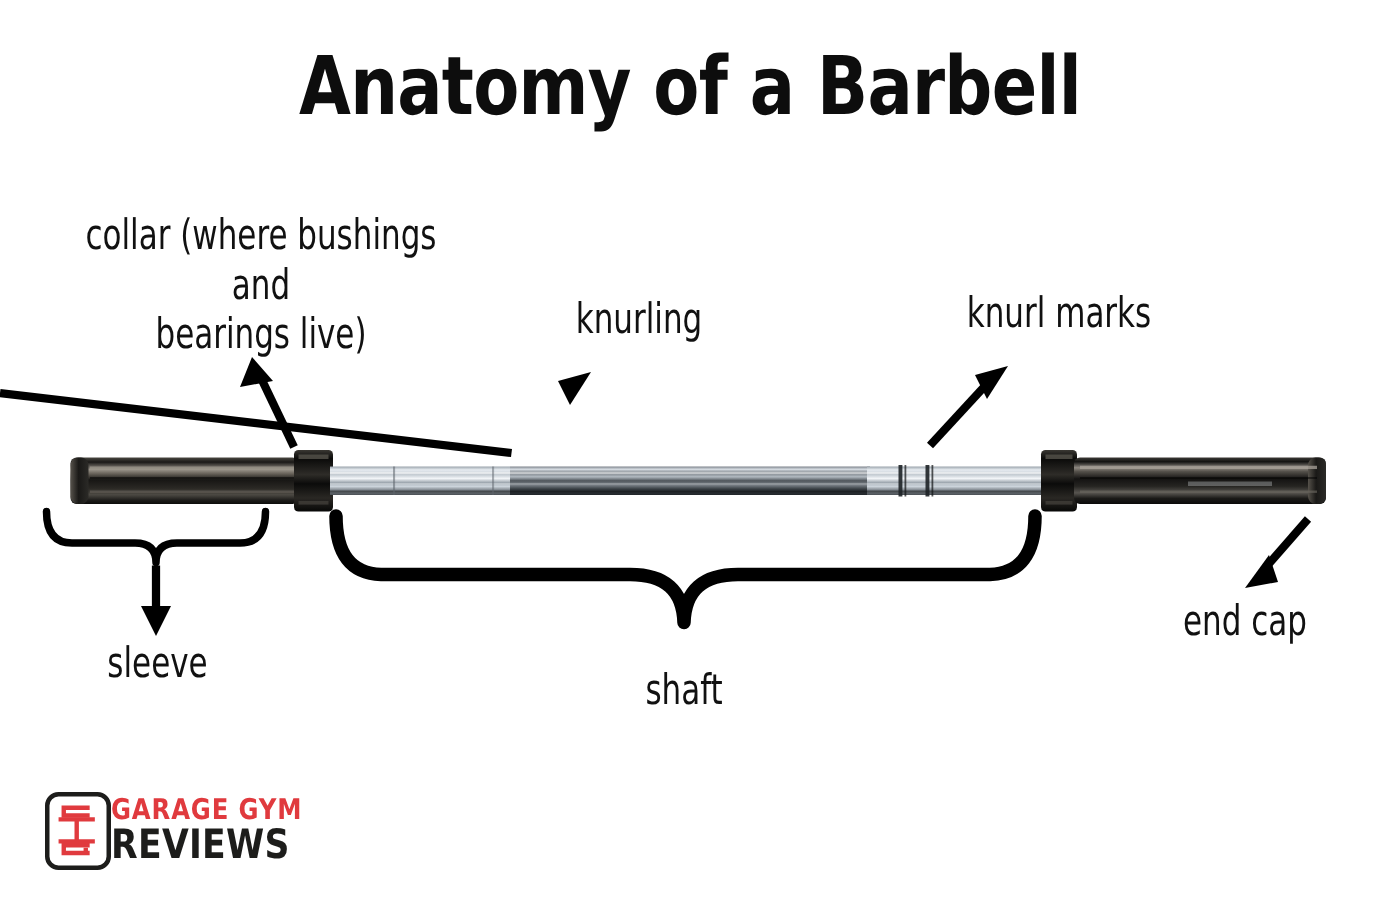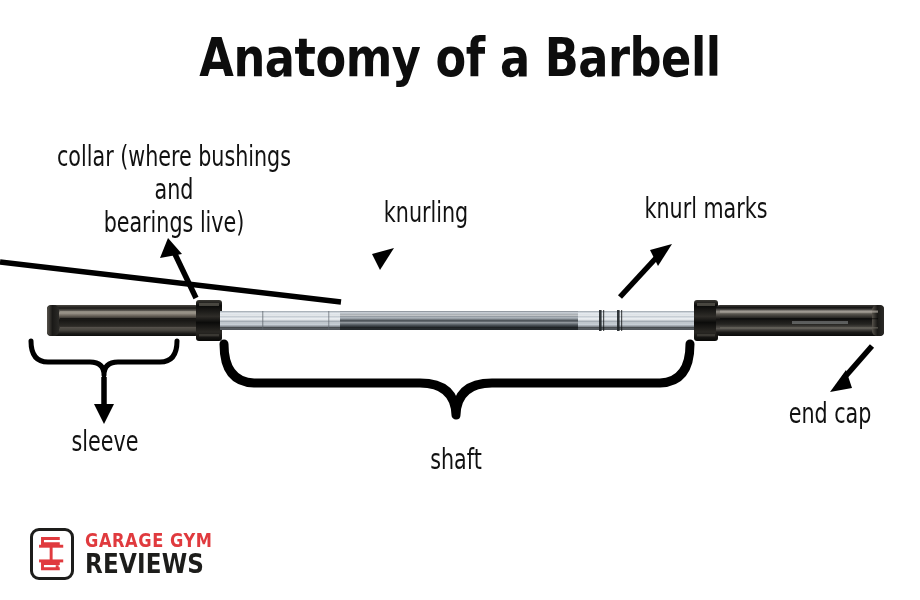--- a/index.html
+++ b/index.html
@@ -104,21 +104,20 @@
     pointer-events: none;
   }
 
   
   .logo {
     position: absolute;
     left: 30px;
     top: 528px;
     display: flex;
     align-items: center;
-    gap: 11px;
   }
   .logo-mark {
     width: 44px;
     height: 52px;
     border: 3px solid #1d1d1b;
     border-radius: 9px;
     box-sizing: border-box;
     position: relative;
     background: #ffffff;
     flex: 0 0 auto;

